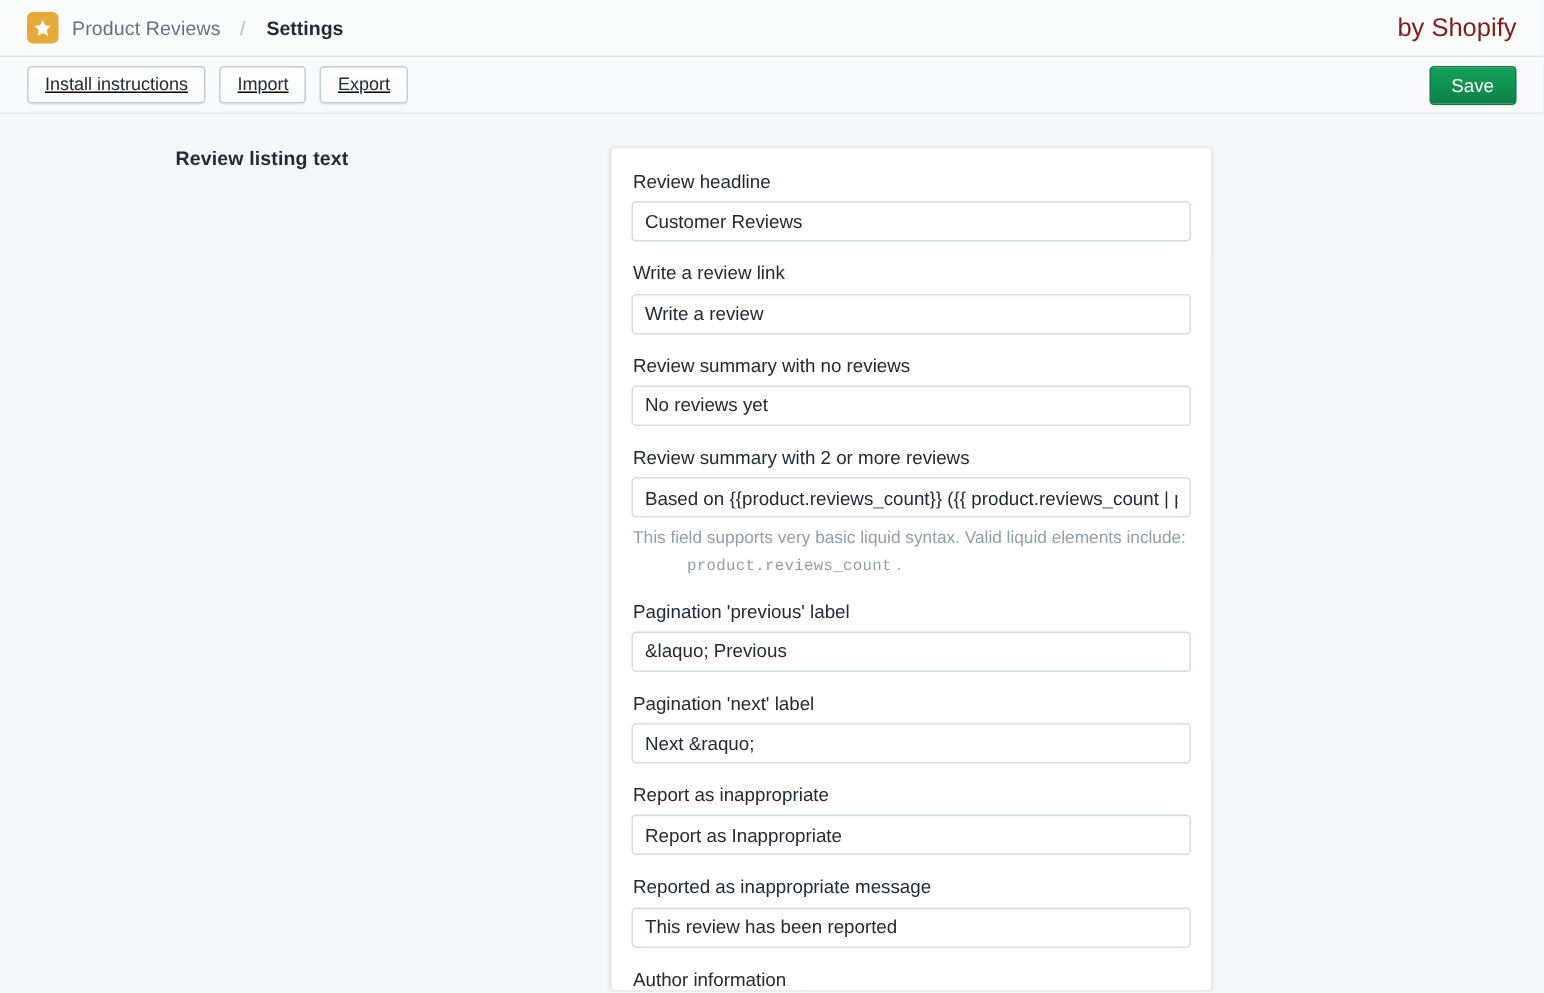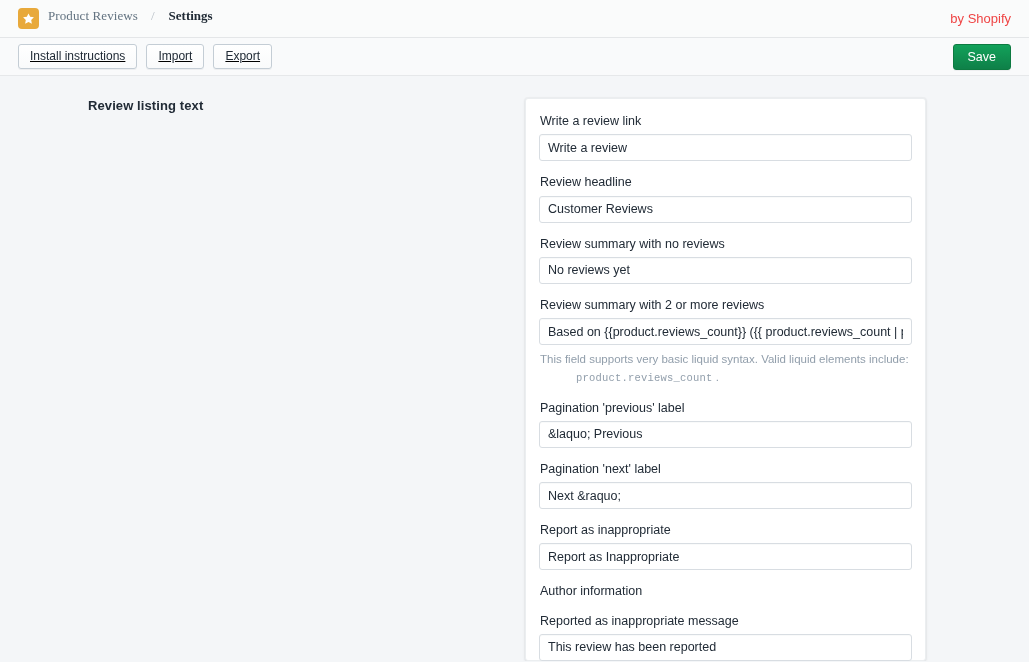--- a/index.html
+++ b/index.html
@@ -18,23 +18,22 @@
     height: 38px;
     background: #fafbfb;
     border-bottom: 1px solid #e4e6e8;
     display: flex;
     align-items: center;
     padding: 0 18px 0 18px;
     position: relative;
   }
   .brand {
     display: flex;
-    align-items: flex-start;
+    align-items: center;
     gap: 9px;
-    font-family: Liberation Serif, serif;
   }
   .app-icon {
     width: 21px; height: 21px;
     border-radius: 4px;
     background: #e8a93b;
     display: flex;
     align-items: center;
     justify-content: center;
     flex: none;
   }
@@ -50,22 +49,22 @@
     margin: 0 5px 0 4px;
   }
   .crumb-current {
     font-size: 13px;
     color: #212b36;
     font-weight: 700;
   }
   .by-shopify {
     position: absolute;
     right: 18px;
-    font-size: 13px;
-    color: #ef4444;
+    font-size: 17px;
+    color: #7f1d1d;
   }
 
   
   .actionbar {
     height: 38px;
     background: #f9fafb;
     border-bottom: 1px solid #e6e8ea;
     display: flex;
     align-items: center;
     padding: 0 18px;
@@ -106,23 +105,23 @@
   }
 
   
   .page {
     display: flex;
     padding: 22px 0 0 0;
     height: calc(662px - 77px);
     overflow: hidden;
   }
   .side-col {
-    width: 525px;
+    width: 407px;
     flex: none;
-    padding: 0 46px 0 88px;
+    padding: 0 46px 0 117px;
   }
   .side-title {
     font-size: 13px;
     font-weight: 700;
     color: #212b36;
     margin: 0 0 11px 0;
     letter-spacing: .1px;
   }
   .side-desc {
     font-size: 12.5px;
@@ -202,26 +201,26 @@
   <button class="btn-primary">Save</button>
 </div>
 
 <div class="page">
 
   <div class="side-col">
     <h2 class="side-title">Review listing text</h2>
   </div>
 
   <div class="card" id="fields-card">
+      <div class="field"><label class="field-label">Review headline</label><input class="input" type="text" value="Customer Reviews" style=""></div>
       <div class="field"><label class="field-label">Write a review link</label><input class="input" type="text" value="Write a review" style=""></div>
-      <div class="field"><label class="field-label">Review headline</label><input class="input" type="text" value="Customer Reviews" style=""></div>
       <div class="field"><label class="field-label">Review summary with no reviews</label><input class="input" type="text" value="No reviews yet" style=""></div>
       <div class="field"><label class="field-label">Review summary with 2 or more reviews</label><input class="input" type="text" value="Based on {{product.reviews_count}} ({{ product.reviews_count | pluralize: 'review" style=""><div class="help"><span>This field supports very basic liquid syntax. Valid liquid elements include:</span> <code>product.reviews_count</code><span> .</span></div></div>
       <div class="field"><label class="field-label">Pagination 'previous' label</label><input class="input" type="text" value="&amp;laquo; Previous" style=""></div>
       <div class="field"><label class="field-label">Pagination 'next' label</label><input class="input" type="text" value="Next &amp;raquo;" style=""></div>
       <div class="field"><label class="field-label">Report as inappropriate</label><input class="input" type="text" value="Report as Inappropriate" style=""></div>
+      <div class="field"><label class="field-label">Reported as inappropriate message</label><input class="input" type="text" value="This review has been reported" style=""></div>
       <div class="field">
         <label class="field-label">Author information</label>
       </div>
-      <div class="field"><label class="field-label">Reported as inappropriate message</label><input class="input" type="text" value="This review has been reported" style=""></div>
     </div>
 
 </div>
 
 </body></html>

